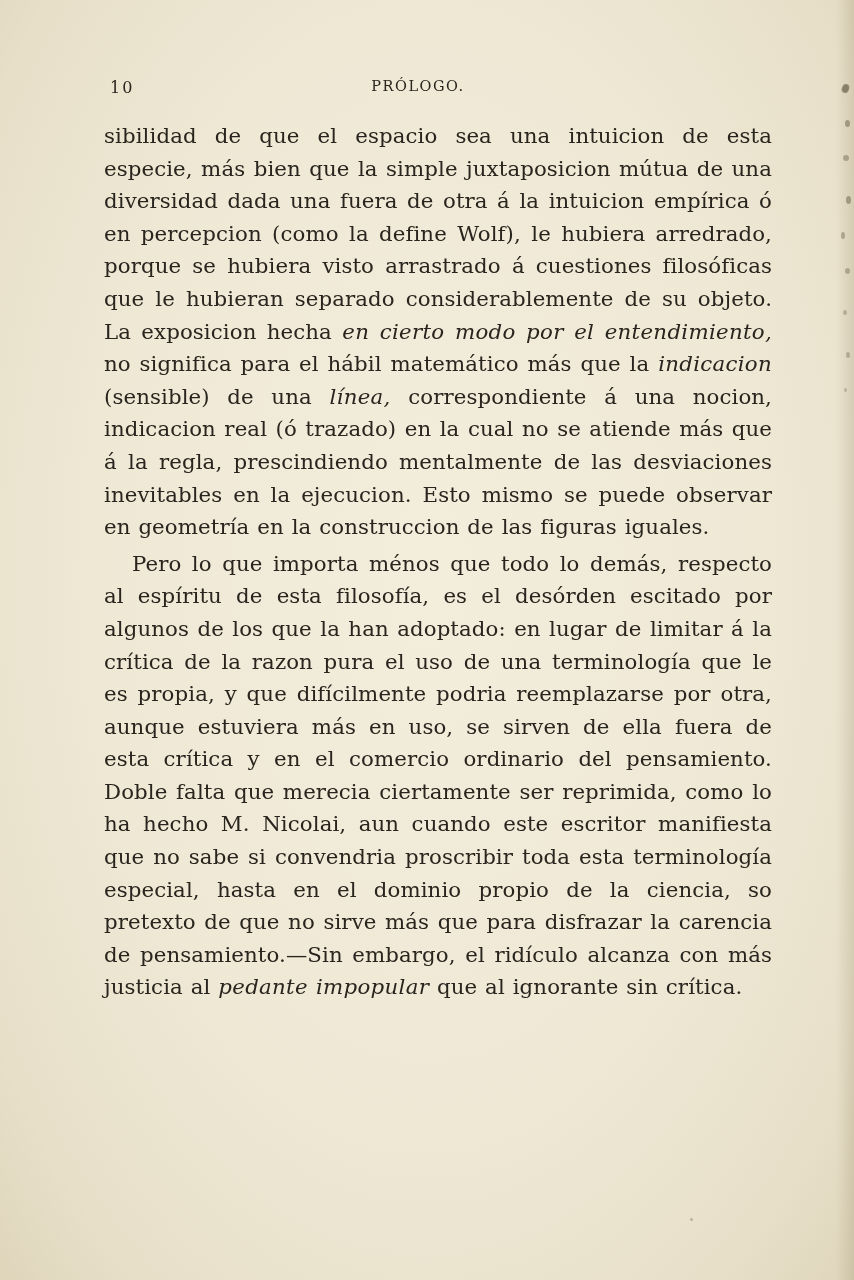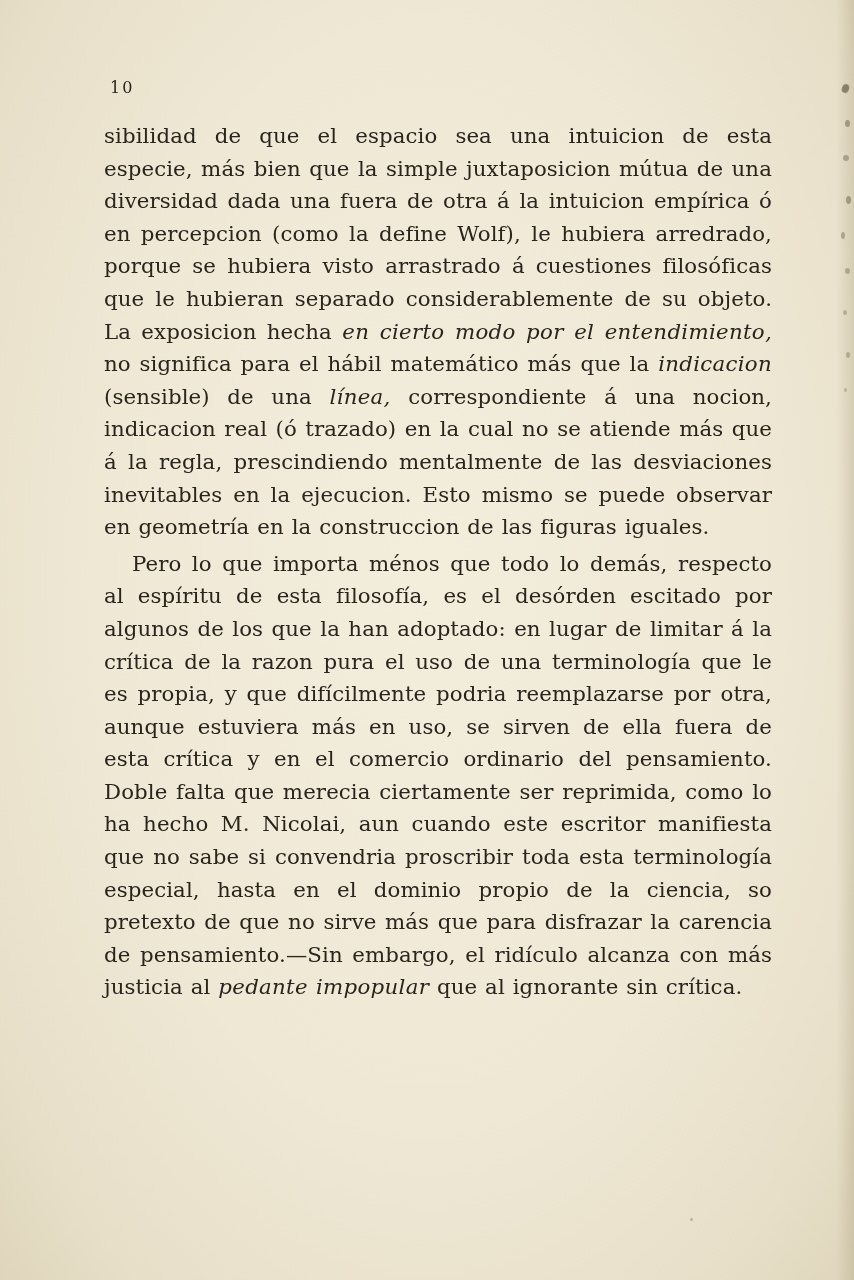--- a/index.html
+++ b/index.html
@@ -90,20 +90,21 @@
 </style>
 </head>
 <body>
 
 <div class="page">
 
   <div class="content">
 
     <div class="header">
       <span class="page-number">10</span>
+      <span class="running-title">PRÓLOGO.</span>
     </div>
 
     <div class="body-text">
 
       <p class="para"><span>sibilidad de que el espacio sea una intuicion de esta especie, más bien que la simple juxtaposicion mútua de una diversidad dada una fuera de otra á la intuicion empírica ó en percepcion (como la define Wolf), le hubiera arredrado, porque se hubiera visto arrastrado á cuestiones filosóficas que le hubieran separado considerablemente de su objeto. La exposicion hecha </span><em>en cierto modo por el entendimiento,</em><span> no significa para el hábil matemático más que la </span><em>indicacion</em><span> (sensible) de una </span><em>línea,</em><span> correspondiente á una nocion, indicacion real (ó trazado) en la cual no se atiende más que á la regla, prescindiendo mentalmente de las desviaciones inevitables en la ejecucion. Esto mismo se puede observar en geometría en la construccion de las figuras iguales.</span></p>
 
       <p class="para indented"><span>Pero lo que importa ménos que todo lo demás, respecto al espíritu de esta filosofía, es el desórden escitado por algunos de los que la han adoptado: en lugar de limitar á la crítica de la razon pura el uso de una terminología que le es propia, y que difícilmente podria reemplazarse por otra, aunque estuviera más en uso, se sirven de ella fuera de esta crítica y en el comercio ordinario del pensamiento. Doble falta que merecia ciertamente ser reprimida, como lo ha hecho M. Nicolai, aun cuando este escritor manifiesta que no sabe si convendria proscribir toda esta terminología especial, hasta en el dominio propio de la ciencia, so pretexto de que no sirve más que para disfrazar la carencia de pensamiento.—Sin embargo, el ridículo alcanza con más justicia al </span><em>pedante impopular</em><span> que al ignorante sin crítica.</span></p>
 
     </div>
   </div>

